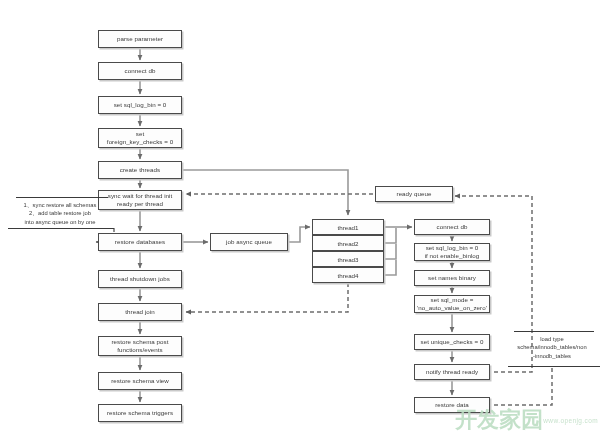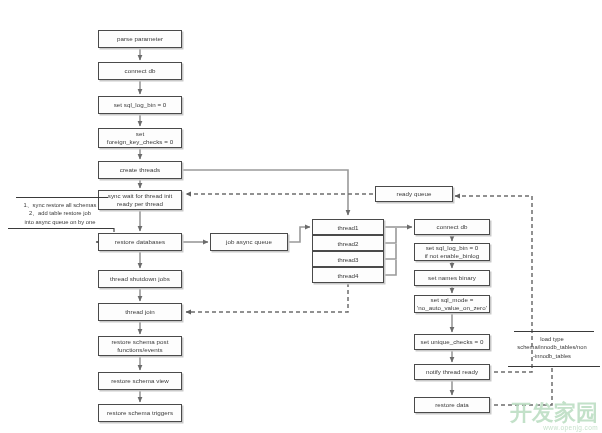--- a/index.html
+++ b/index.html
@@ -83,21 +83,21 @@
   }
   .wm-open {
     font-size: 31px;
     font-weight: bold;
     color: #cfe3d2;
     letter-spacing: -1px;
     line-height: .95;
     font-family: "Liberation Sans", sans-serif;
   }
   .wm-cn {
-    display: flex; flex-direction: column; align-items: flex-end;
+    display: flex; flex-direction: row; align-items: center;
     margin-left: 1px;
   }
   .wm-cn-top {
     font-size: 22px; font-weight: bold; color: #b9dcc0; line-height: 1;
     font-family: "DejaVu Sans", sans-serif;
   }
   .wm-cn-bot {
     font-size: 6.5px; color: #bcdcc2; letter-spacing: .4px;
   }
 </style>

